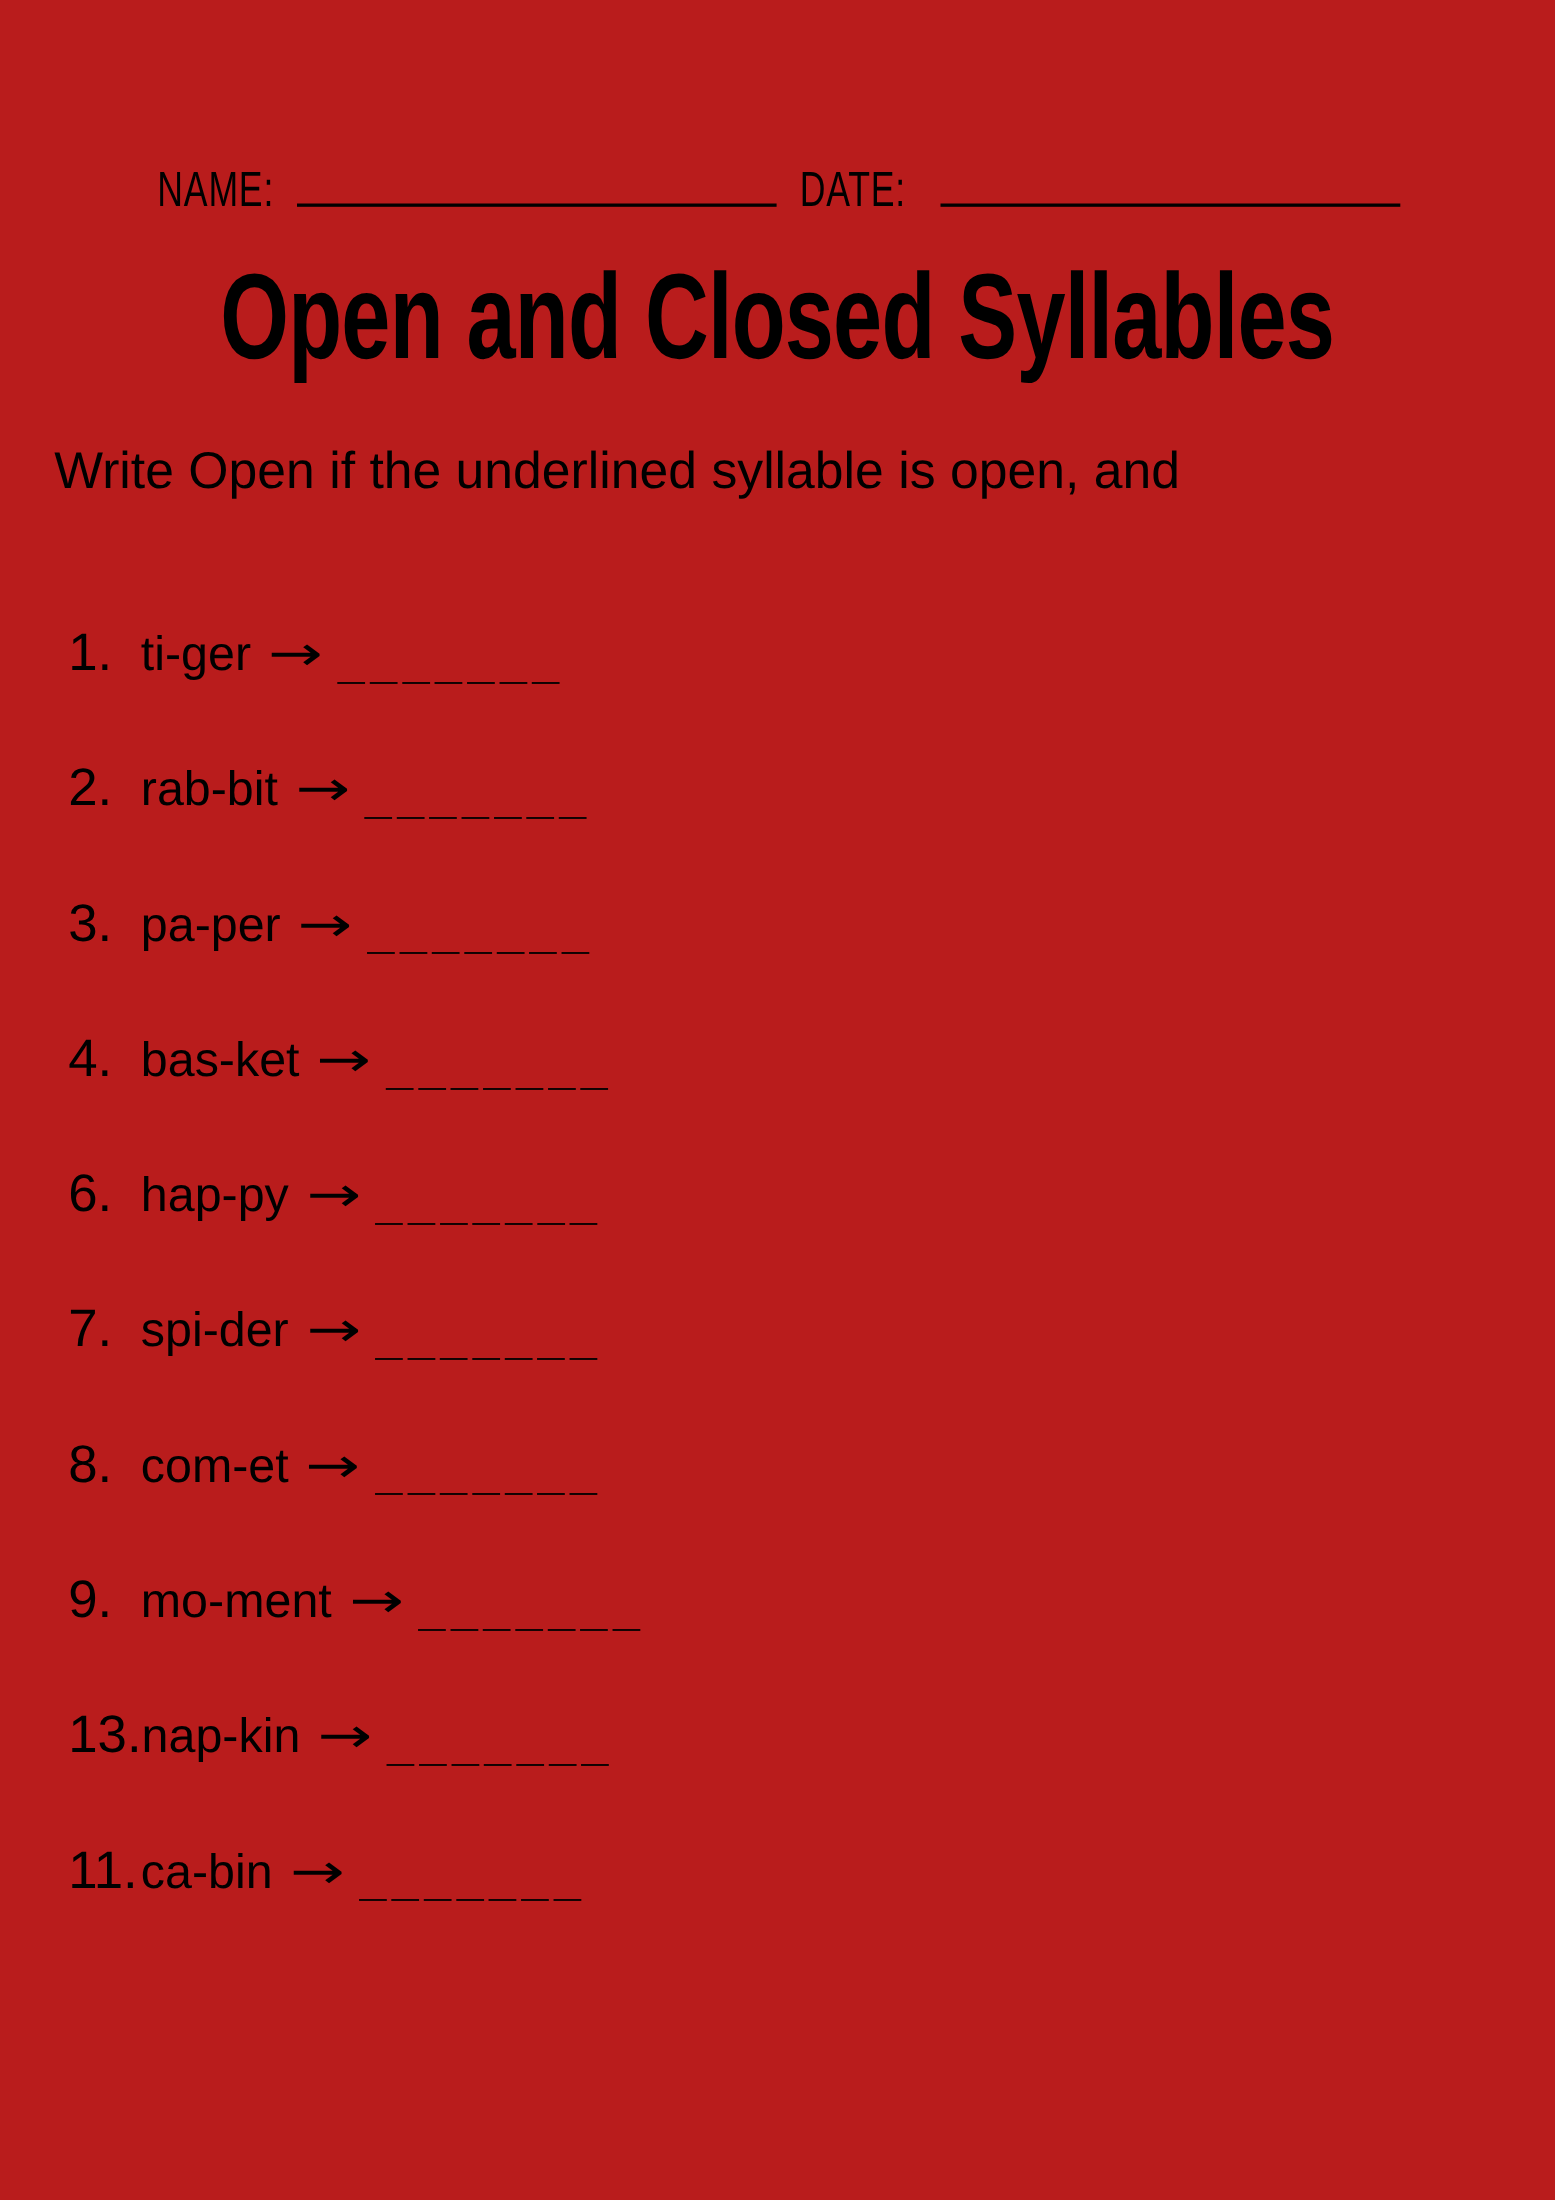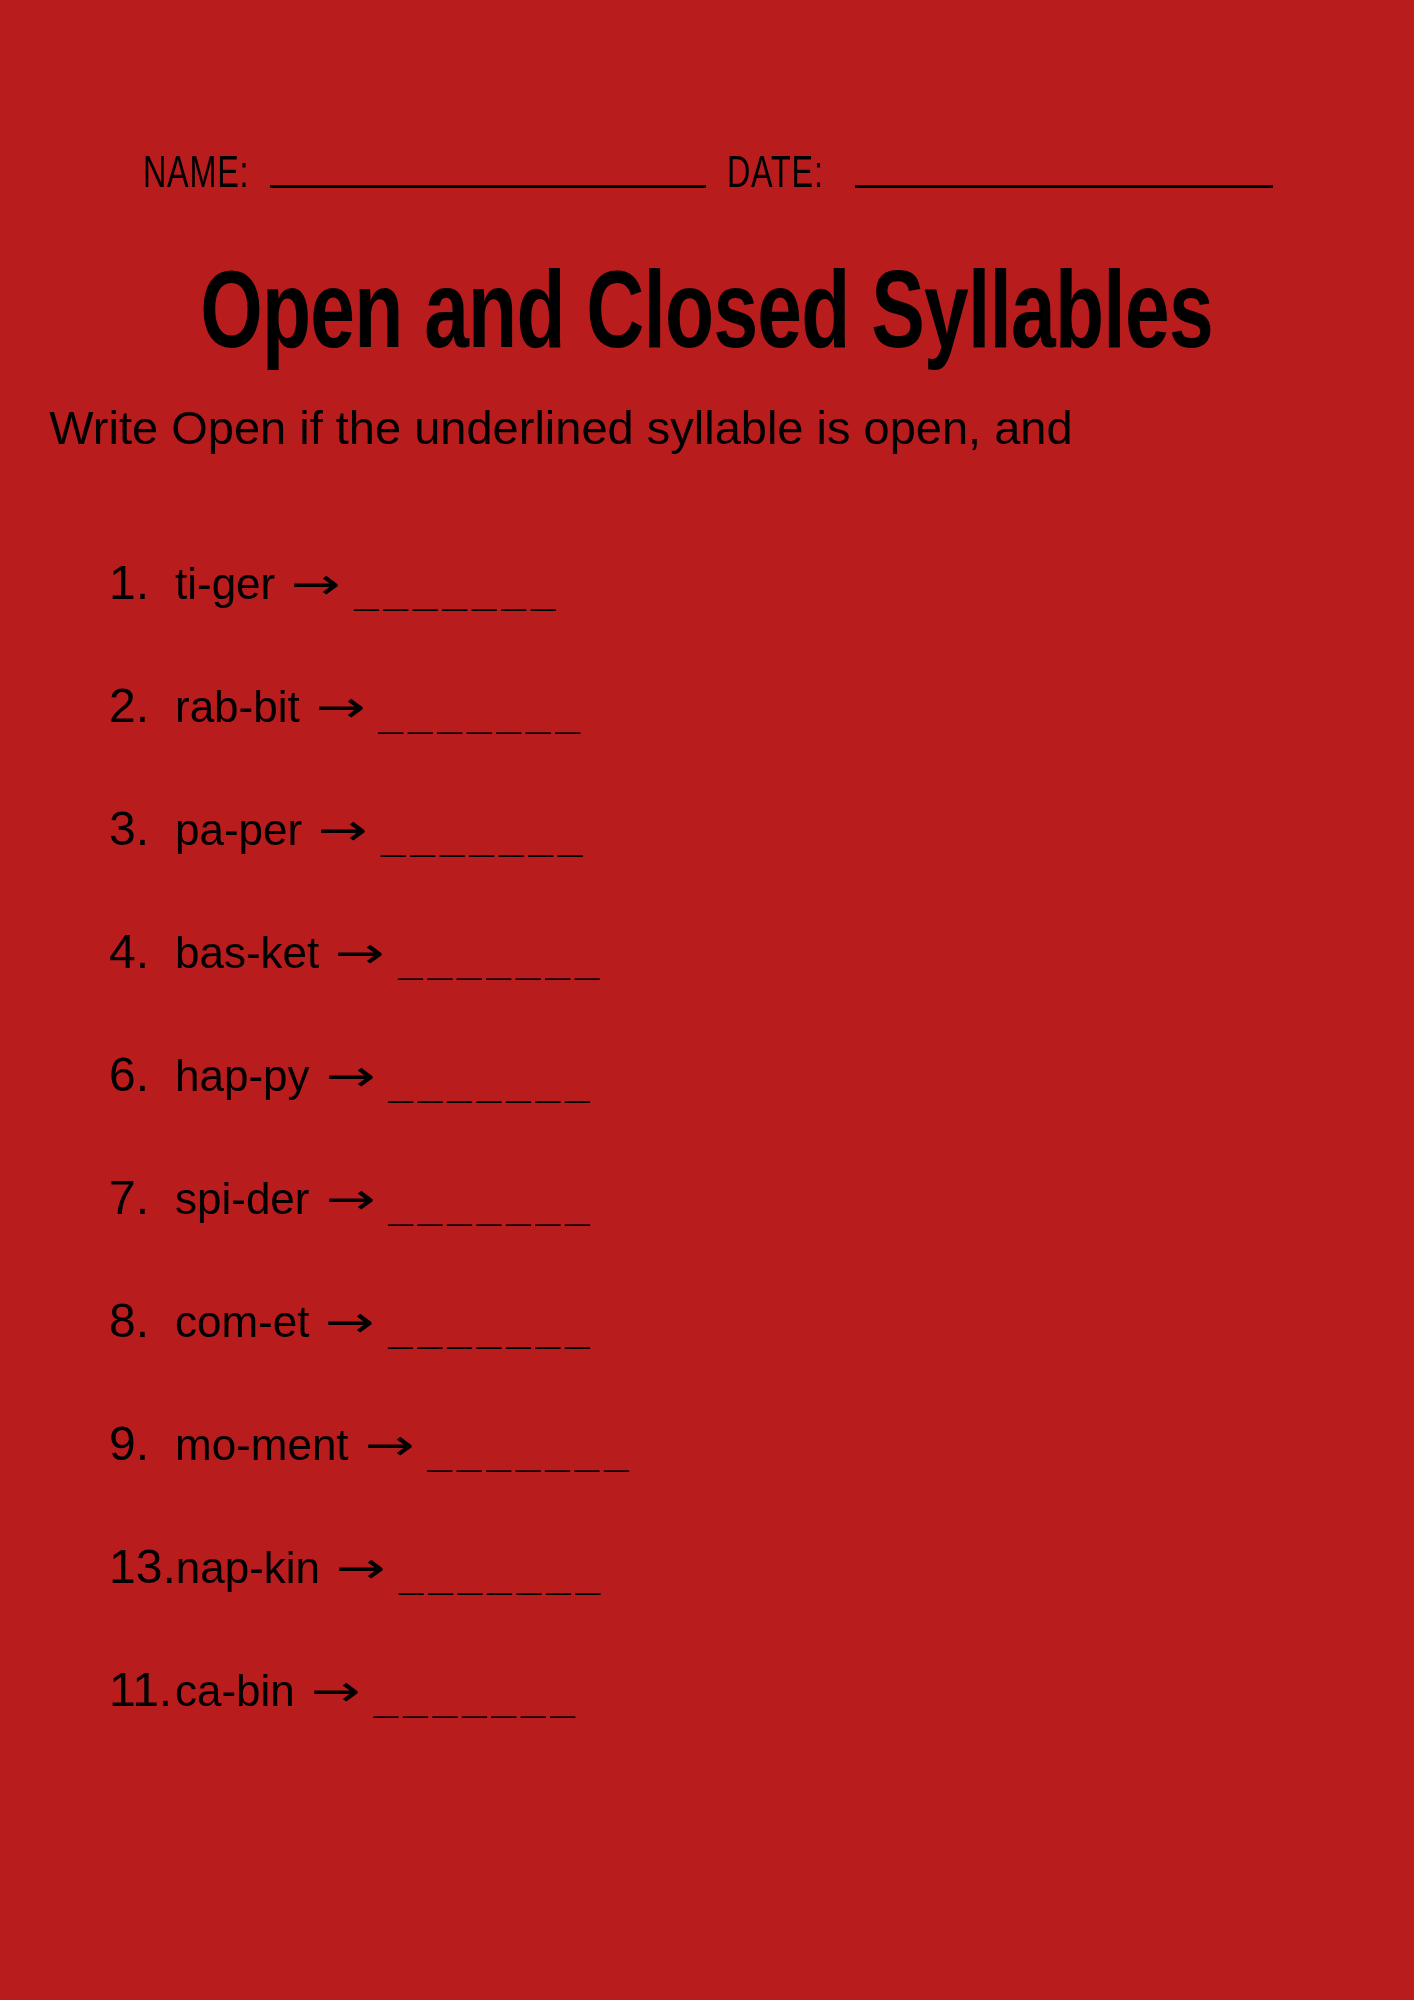--- a/index.html
+++ b/index.html
@@ -29,21 +29,21 @@
     position:absolute;
     top:185px;
     height:3px;
     background:#000;
   }
   #name-line{left:270px;width:436px;}
   #date-line{left:855px;width:418px;}
   
   #title-wrap{
     position:absolute;
-    top:245px;left:0;width:1414px;
+    top:224px;left:0;width:1414px;
     text-align:center;
   }
   #title{
     display:inline-block;
     white-space:nowrap;
     font-size:110px;
     font-weight:bold;
     letter-spacing:-1px;
     transform:scaleX(0.73);
     transform-origin:center;
@@ -55,21 +55,21 @@
     top:392px;left:0;width:1122px;
     text-align:center;
     font-size:47px;
     line-height:72px;
     font-weight:400;
     color:#000;
   }
   
   #list{
     position:absolute;
-    top:521px;left:0;width:1310px;margin-left:47px;
+    top:532px;left:0;width:1310px;
   }
   .row{
     height:123px;
     line-height:123px;
     padding-left:62px;
     font-size:44px;
     white-space:nowrap;
   }
   .num{
     display:inline-block;

